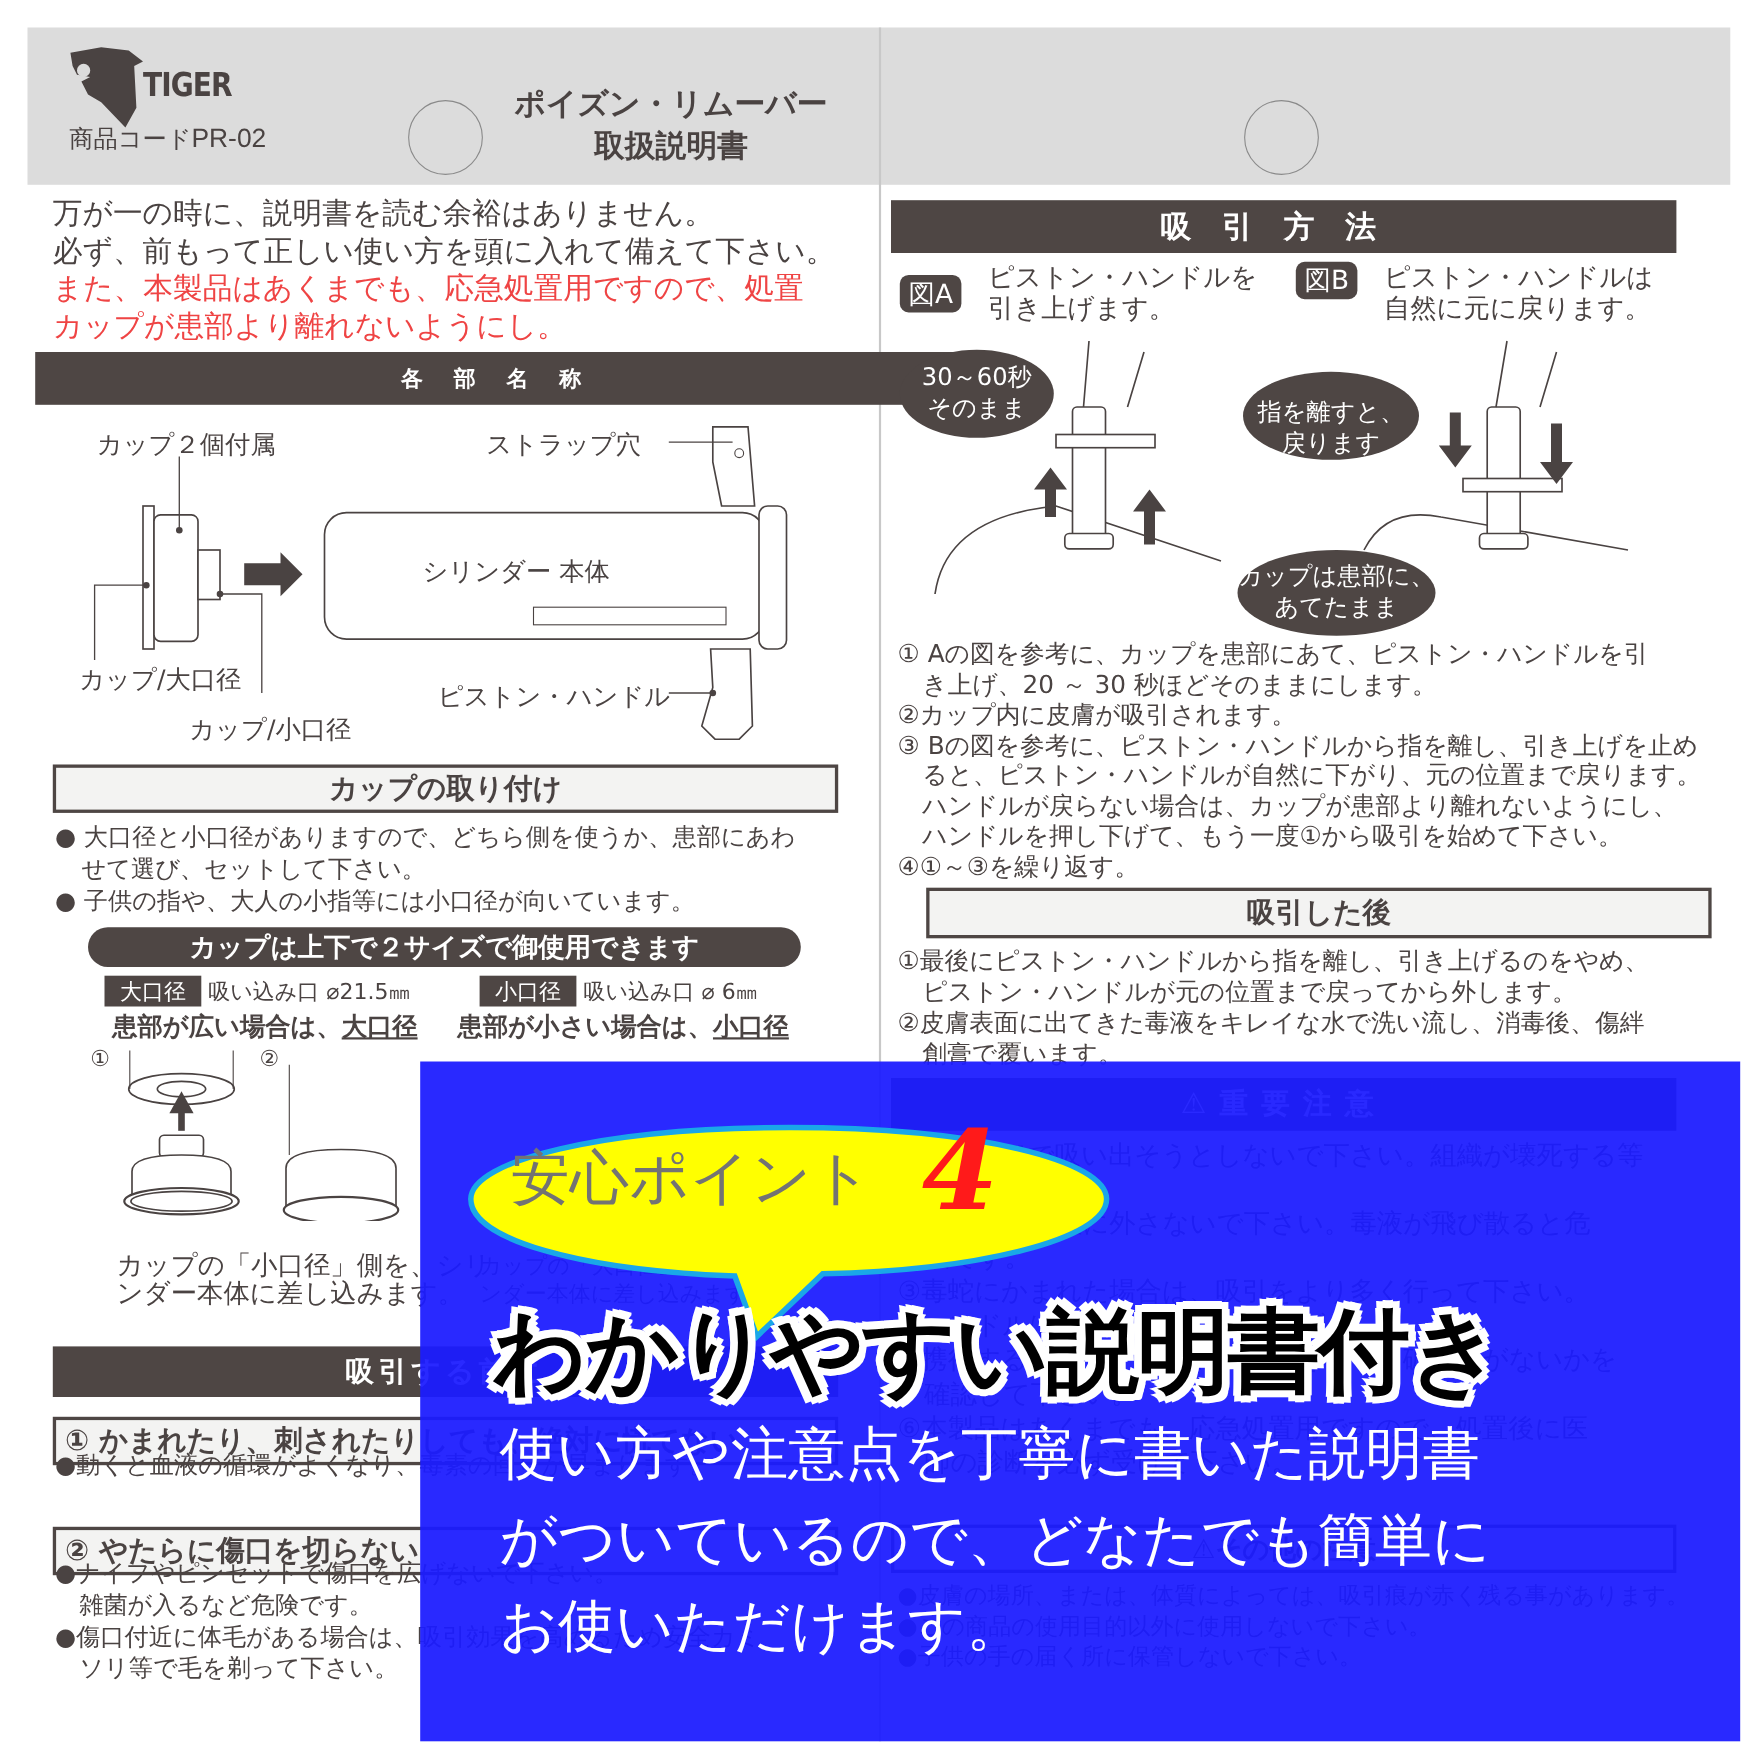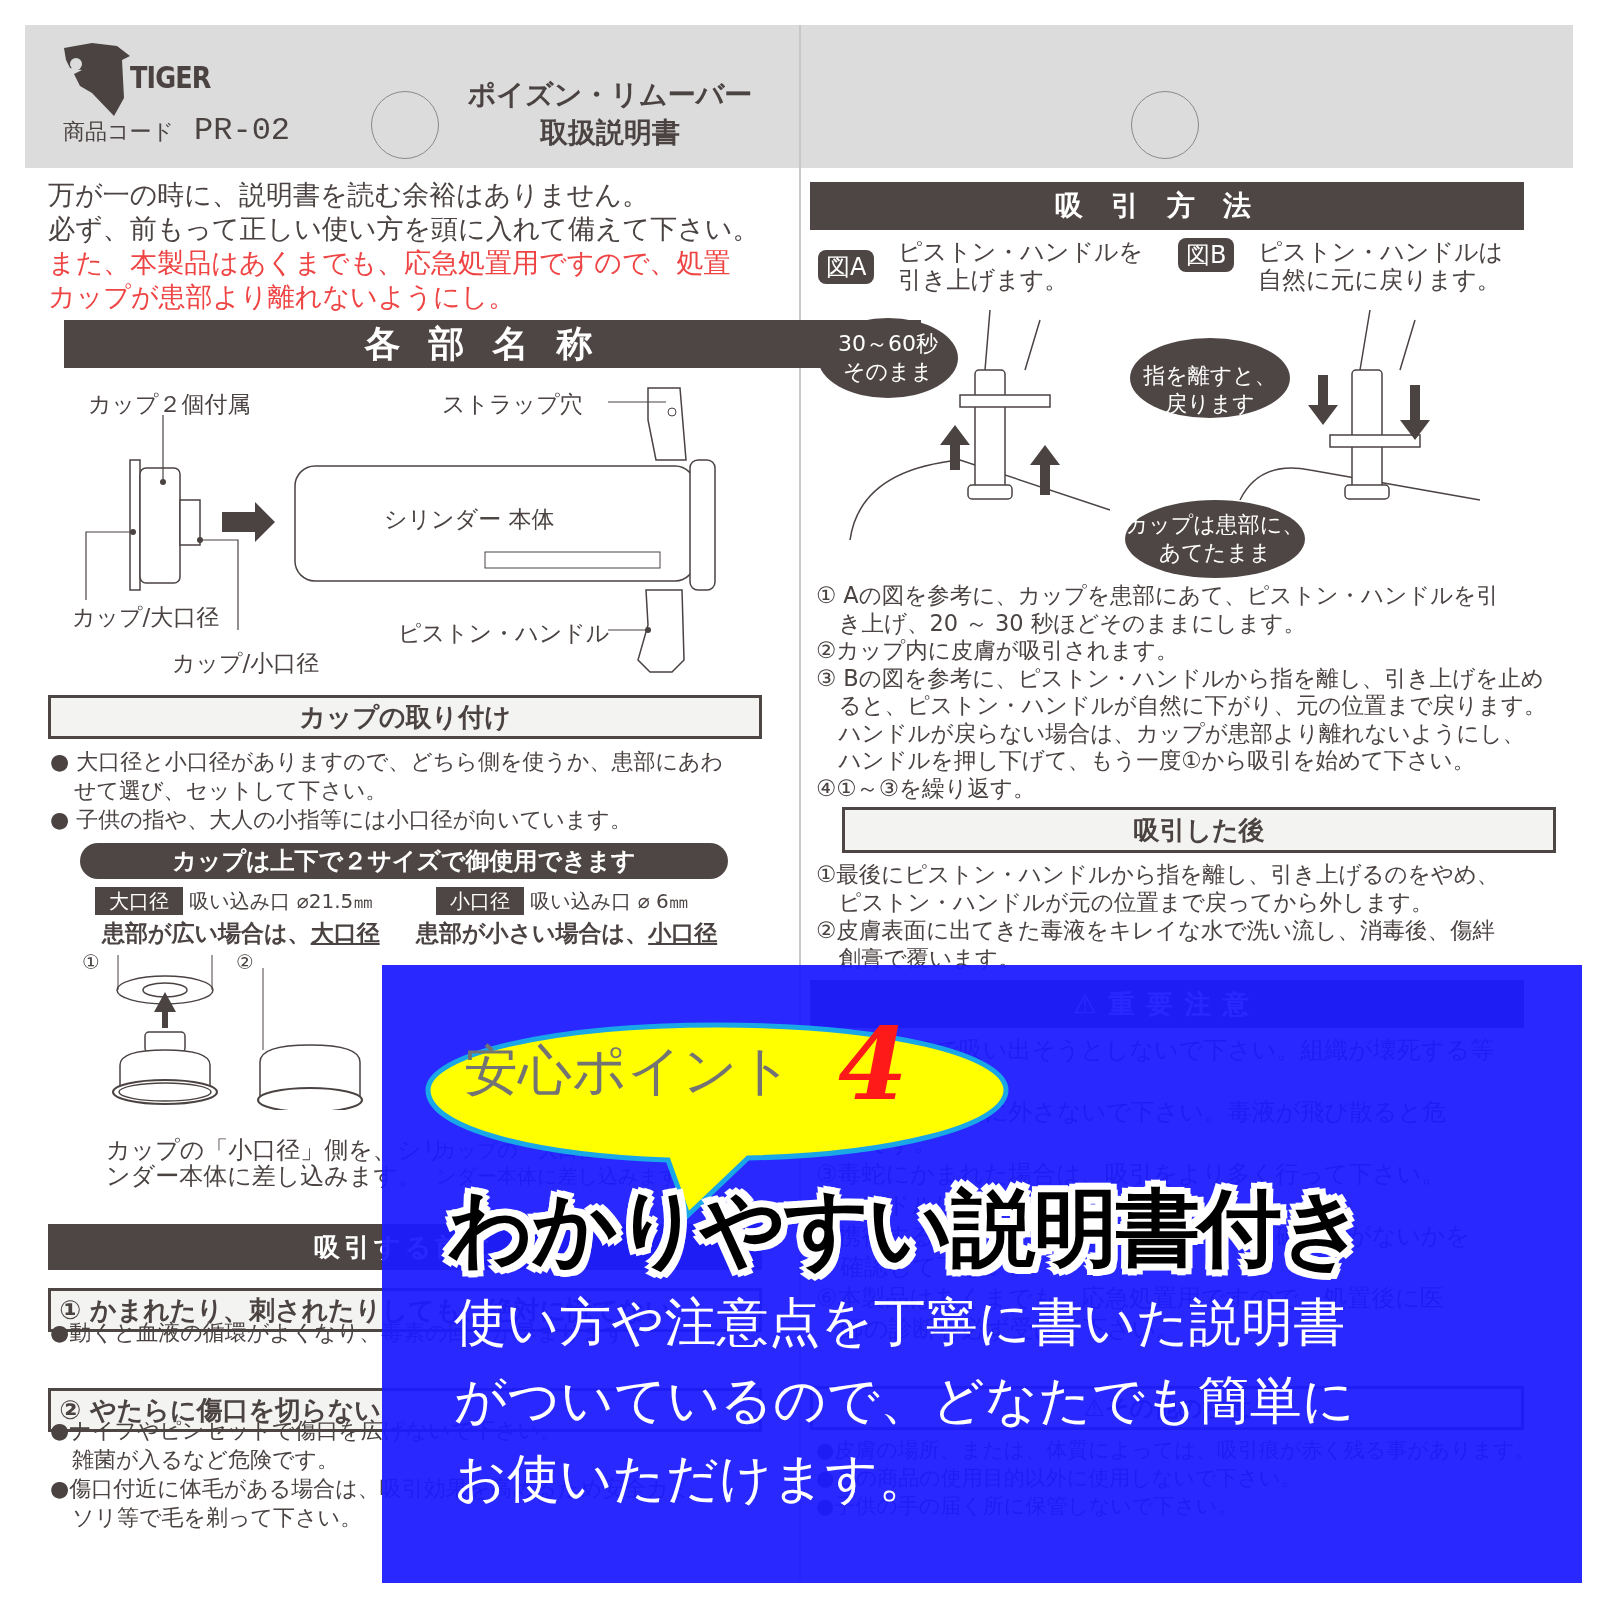--- a/index.html
+++ b/index.html
@@ -8,21 +8,21 @@
 
   .abs { position: absolute; }
 
   
   .header { left: 25px; top: 25px; width: 1548px; height: 143px; background: #dcdcdc; }
   .vdivider { left: 799px; top: 25px; width: 2px; height: 1558px; background: #c8c8c8; }
 
   .logo { left: 62px; top: 38px; width: 160px; height: 80px; }
   .logo-text { position: absolute; left: 68px; top: 22px; font-family: "DejaVu Sans", sans-serif; font-weight: bold; font-size: 30px; color: #4a4342; letter-spacing: -1px; transform: scaleX(0.85); transform-origin: left; }
   .product-code { left: 63px; top: 112px; font-size: 22px; color: #4a4342; }
-  .product-code .code { font-size: 32px; margin-left: 20px; font-family: Liberation Mono, monospace; }
+  .product-code .code { font-size: 24px; margin-left: 0; font-family: Liberation Sans, sans-serif; }
   .punch-hole { width: 68px; height: 68px; border-radius: 50%; border: 1.5px solid #8a8a8a; }
   .doc-title { left: 445px; top: 76px; width: 330px; text-align: center; font-weight: bold; font-size: 28px; line-height: 38px; color: #4a4342; }
 
   
   .intro { left: 48px; top: 178px; width: 720px; font-size: 27px; line-height: 34px; }
   .intro .red { color: #ef4444; }
 
   .section-bar { background: #4e4644; color: #fff; font-weight: bold; text-align: center; letter-spacing: 28px; }
   .section-box { background: #f3f3f2; border: 3px solid #4e4644; text-align: center; font-weight: bold; color: #4a4342; }
 
@@ -68,21 +68,21 @@
   <div>取扱説明書</div>
 </div>
 
 <div class="abs intro">
   <div>万が一の時に、説明書を読む余裕はありません。</div>
   <div>必ず、前もって正しい使い方を頭に入れて備えて下さい。</div>
   <div class="red">また、本製品はあくまでも、応急処置用ですので、処置</div>
   <div class="red">カップが患部より離れないようにし。</div>
 </div>
 
-<div class="abs section-bar" style="left:64px; top:320px; width:857px; height:48px; font-size:36px; line-height:48px;">各部名称</div>
+<div class="abs section-bar" style="left:32px; top:320px; width:857px; height:48px; font-size:20px; line-height:48px;">各部名称</div>
 
 <svg class="abs" style="left:60px; top:380px;" width="700" height="310">
 
   <rect x="70" y="80" width="10" height="130" fill="#fff" stroke="#4a4342" stroke-width="1.5"></rect>
   <rect x="80" y="88" width="40" height="115" rx="6" fill="#fff" stroke="#4a4342" stroke-width="1.5"></rect>
   <rect x="120" y="120" width="20" height="45" fill="#fff" stroke="#4a4342" stroke-width="1.5"></rect>
   <line x1="103" y1="35" x2="103" y2="100" stroke="#4a4342" stroke-width="1.2"></line>
   <circle cx="103" cy="102" r="3" fill="#4a4342"></circle>
   <polyline points="26,220 26,152 73,152" fill="none" stroke="#4a4342" stroke-width="1.2"></polyline>
   <circle cx="73" cy="152" r="3" fill="#4a4342"></circle>

